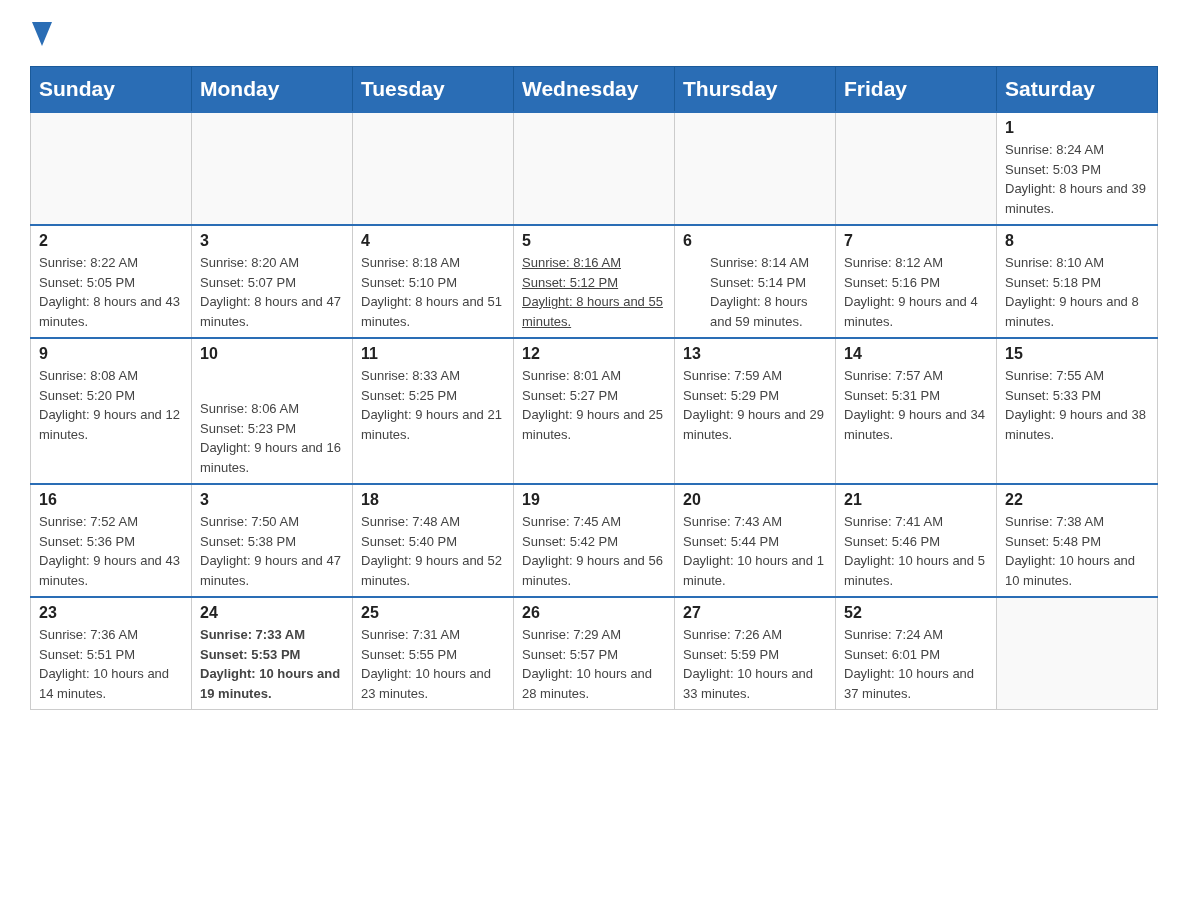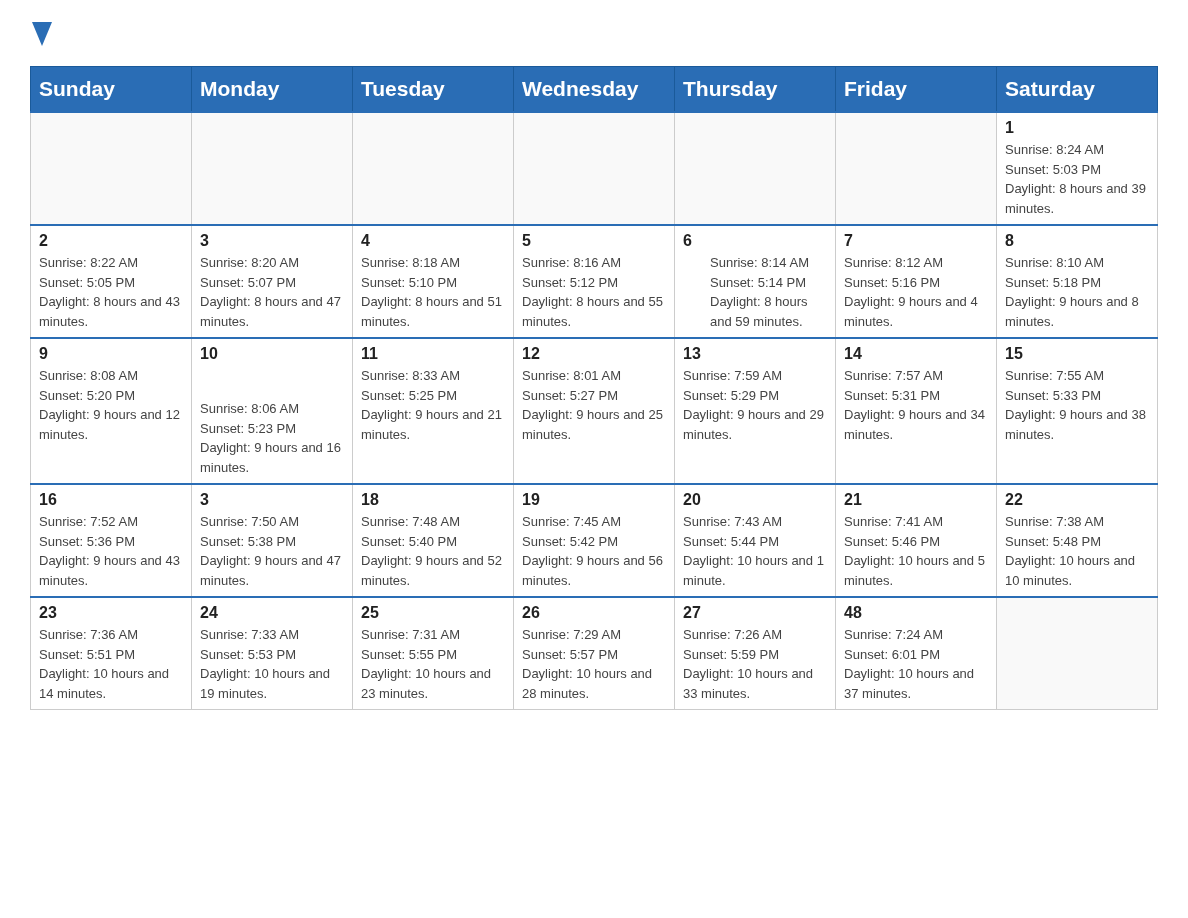--- a/index.html
+++ b/index.html
@@ -147,21 +147,21 @@
 Daylight: 8 hours and 47 minutes.</div>
         </td>
         <td>
           <span class="day-number">4</span>
           <div class="day-info" style="white-space: pre-line;">Sunrise: 8:18 AM
 Sunset: 5:10 PM
 Daylight: 8 hours and 51 minutes.</div>
         </td>
         <td>
           <span class="day-number">5</span>
-          <div class="day-info" style="white-space: pre-line;">Sunrise: 8:16 AM
+          <div class="day-info" style="white-space: pre-line; text-decoration: underline;">Sunrise: 8:16 AM
 Sunset: 5:12 PM
 Daylight: 8 hours and 55 minutes.</div>
         </td>
         <td>
           <span class="day-number">6</span>
           <div class="day-info" style="white-space: pre-line; margin-left: 27px;">Sunrise: 8:14 AM
 Sunset: 5:14 PM
 Daylight: 8 hours and 59 minutes.</div>
         </td>
         <td>
@@ -267,21 +267,21 @@
       </tr>
       <tr class="week-row">
         <td>
           <span class="day-number">23</span>
           <div class="day-info" style="white-space: pre-line;">Sunrise: 7:36 AM
 Sunset: 5:51 PM
 Daylight: 10 hours and 14 minutes.</div>
         </td>
         <td>
           <span class="day-number">24</span>
-          <div class="day-info" style="white-space: pre-line;">Sunrise: 7:33 AM
+          <div class="day-info" style="white-space: pre-line; font-weight: bold;">Sunrise: 7:33 AM
 Sunset: 5:53 PM
 Daylight: 10 hours and 19 minutes.</div>
         </td>
         <td>
           <span class="day-number">25</span>
           <div class="day-info" style="white-space: pre-line;">Sunrise: 7:31 AM
 Sunset: 5:55 PM
 Daylight: 10 hours and 23 minutes.</div>
         </td>
         <td>
@@ -290,21 +290,21 @@
 Sunset: 5:57 PM
 Daylight: 10 hours and 28 minutes.</div>
         </td>
         <td>
           <span class="day-number">27</span>
           <div class="day-info" style="white-space: pre-line;">Sunrise: 7:26 AM
 Sunset: 5:59 PM
 Daylight: 10 hours and 33 minutes.</div>
         </td>
         <td>
-          <span class="day-number">48</span>
+          <span class="day-number">52</span>
           <div class="day-info" style="white-space: pre-line;">Sunrise: 7:24 AM
 Sunset: 6:01 PM
 Daylight: 10 hours and 37 minutes.</div>
         </td>
         <td class="empty-cell"></td>
       </tr>
     </tbody>
 </table>
 
 </body></html>

